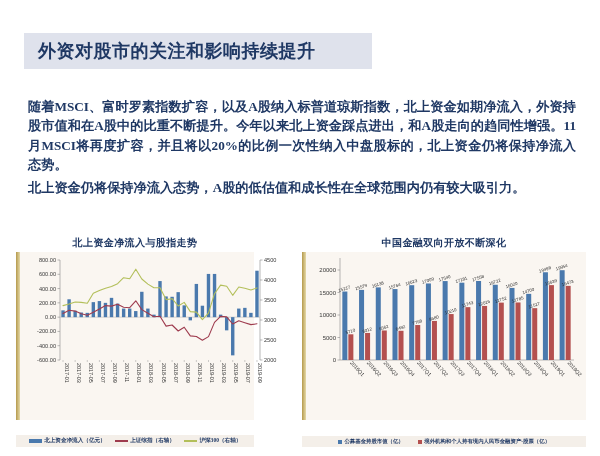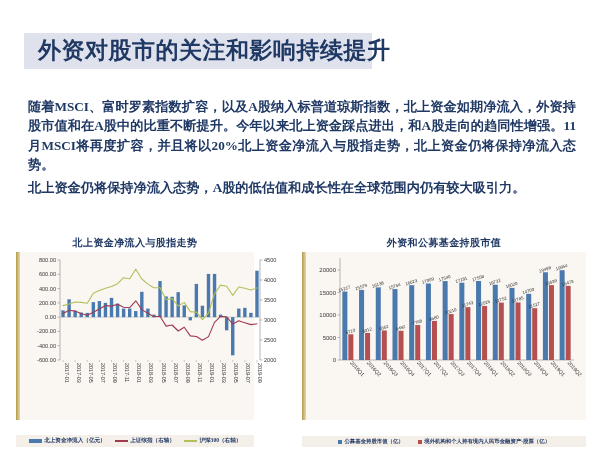--- a/index.html
+++ b/index.html
@@ -10,21 +10,21 @@
     overflow:hidden;
     position:relative;
   }
   
   .title-band{
     position:absolute;left:24px;top:33px;width:348px;height:36px;
     background:#dfe2ec;
   }
   .title-text{
     position:absolute;left:38px;top:38px;width:340px;height:26px;
-    font-size:23px;font-weight:bold;color:#1f3864;
+    font-size:18px;font-weight:bold;color:#1f3864;
     letter-spacing:0.5px;line-height:26px;white-space:nowrap;
   }
   
   .para{
     position:absolute;left:28px;width:548px;
     font-size:13.2px;font-weight:bold;color:#1f3864;
     line-height:19.4px;text-align:justify;
   }
   #para1{top:97px;}
   #para2{top:178px;}
@@ -64,21 +64,21 @@
   .swatch-bar{width:13px;height:4px;display:inline-block;}
   .swatch-line{width:13px;height:2px;display:inline-block;}
   .swatch-sq{width:4px;height:4px;display:inline-block;}
 </style>
 </head>
 <body>
 
 <div class="title-band"></div>
 <div class="title-text">外资对股市的关注和影响持续提升</div>
 
-<div class="para" id="para1">随着MSCI、富时罗素指数扩容，以及A股纳入标普道琼斯指数，北上资金如期净流入，外资持股市值和在A股中的比重不断提升。今年以来北上资金踩点进出，和A股走向的趋同性增强。11月MSCI将再度扩容，并且将以20%北上资金净流入与股指走势，北上资金仍将保持净流入态势。</div>
+<div class="para" id="para1">随着MSCI、富时罗素指数扩容，以及A股纳入标普道琼斯指数，北上资金如期净流入，外资持股市值和在A股中的比重不断提升。今年以来北上资金踩点进出，和A股走向的趋同性增强。11月MSCI将再度扩容，并且将以20%的比例一次性纳入中盘股标的，北上资金仍将保持净流入态势。</div>
 <div class="para" id="para2">北上资金仍将保持净流入态势，A股的低估值和成长性在全球范围内仍有较大吸引力。</div>
 
 <div class="chart-box" id="chart-left">
   <div class="chart-title">北上资金净流入与股指走势</div>
   <div class="plot-bg"></div>
   <div class="gold-edge"></div>
   <svg class="plot-svg" id="svg-left" width="282" height="168">
       <line x1="44" y1="8" x2="44" y2="108" stroke="#9a9a9a" stroke-width="0.7"></line>
       <line x1="244" y1="8" x2="244" y2="108" stroke="#9a9a9a" stroke-width="0.7"></line>
       <line x1="41.5" y1="8" x2="44" y2="8" stroke="#9a9a9a" stroke-width="0.7"></line>
@@ -190,21 +190,21 @@
       <span>上证综指（右轴）</span>
     </span>
     <span class="lg-item">
       <span class="swatch-line" style="background:#b3bf5a"></span>
       <span>沪深300（右轴）</span>
     </span>
   </div>
 </div>
 
 <div class="chart-box" id="chart-right">
-  <div class="chart-title">外资和公募基金持股市值</div>
+  <div class="chart-title">中国金融双向开放不断深化</div>
   <div class="plot-bg"></div>
   <div class="gold-edge"></div>
   <svg class="plot-svg" id="svg-right" width="284" height="168">
       <line x1="38" y1="6" x2="38" y2="108" stroke="#9a9a9a" stroke-width="0.7"></line>
       <line x1="38" y1="108" x2="272" y2="108" stroke="#9a9a9a" stroke-width="0.7"></line>
       <line x1="35.5" y1="18" x2="38" y2="18" stroke="#9a9a9a" stroke-width="0.7"></line>
       <text x="34" y="20" font-size="6" fill="#3a3a3a" text-anchor="end" font-family="&quot;Liberation Sans&quot;, sans-serif">20000</text>
       <line x1="35.5" y1="40.5" x2="38" y2="40.5" stroke="#9a9a9a" stroke-width="0.7"></line>
       <text x="34" y="42.5" font-size="6" fill="#3a3a3a" text-anchor="end" font-family="&quot;Liberation Sans&quot;, sans-serif">15000</text>
       <line x1="35.5" y1="63" x2="38" y2="63" stroke="#9a9a9a" stroke-width="0.7"></line>

